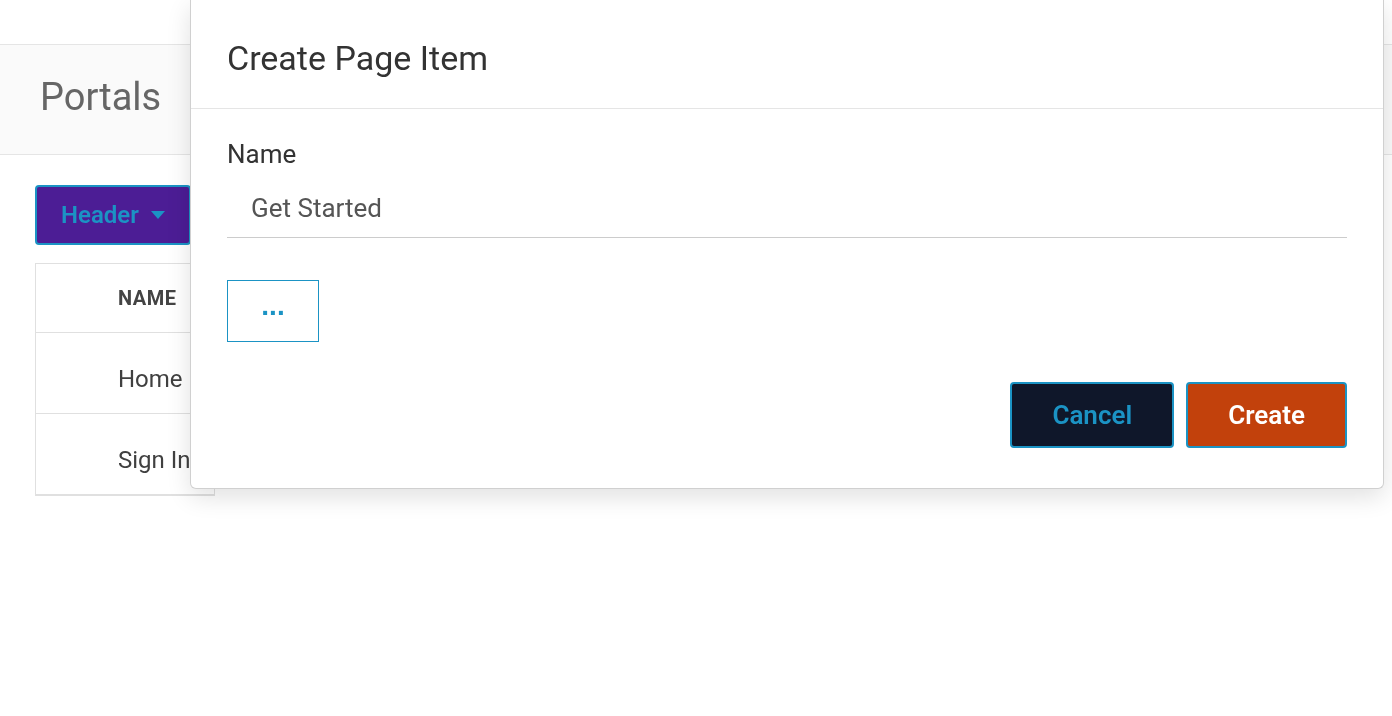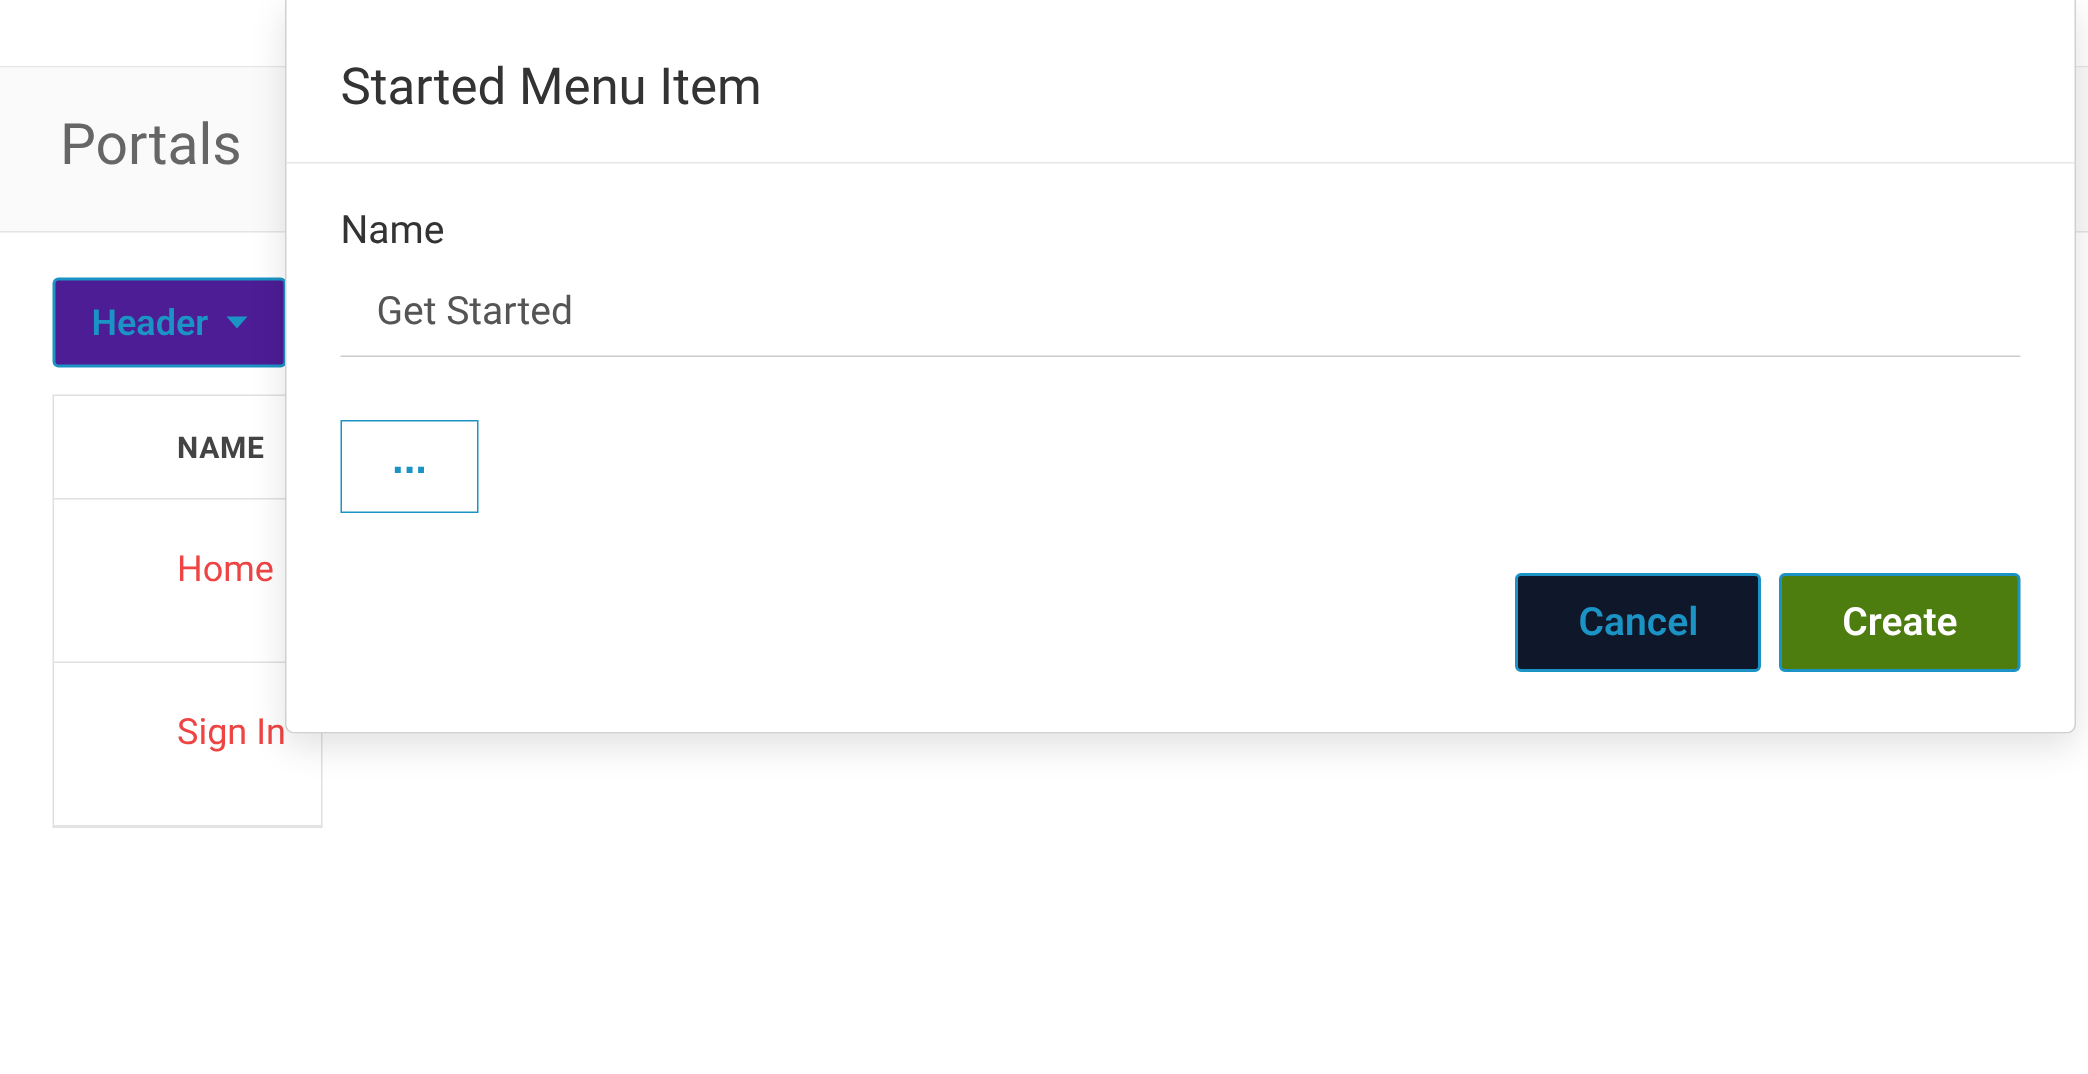--- a/index.html
+++ b/index.html
@@ -67,24 +67,24 @@
     }
     .menu-table-header {
       padding: 22px 22px 22px 82px;
       border-bottom: 1px solid #e0e0e0;
       font-size: 20px;
       font-weight: 700;
       color: #444;
       letter-spacing: 0.5px;
     }
     .menu-table-row {
-      padding: 32px 22px 48px 82px;
+      padding: 32px 22px 20px 82px;
       border-bottom: 1px solid #e0e0e0;
       font-size: 24px;
-      color: #ef4444;
+      color: #404040;
       font-weight: 400;
       white-space: nowrap;
     }
 
     
     .modal {
       position: absolute;
       top: 0;
       left: 190px;
       right: 8px;
@@ -158,21 +158,21 @@
       cursor: pointer;
       border: 2px solid transparent;
       font-family: inherit;
     }
     .btn-cancel {
       background: #0f172a;
       border-color: #1b93c4;
       color: #1b93c4;
     }
     .btn-create {
-      background: #4d7c0f;
+      background: #c2410c;
       color: #fff;
       border-color: #1b93c4;
       text-align: right;
     }
   </style>
 </head>
 <body>
 
 <div class="background-page">
   <div class="top-bar"></div>
@@ -191,21 +191,21 @@
       </div>
       <div class="menu-table-row">
         <span>Sign In</span>
       </div>
     </div>
   </div>
 </div>
 
 <div class="modal">
   <div class="modal-header">
-    <h2 class="modal-title">Started Menu Item</h2>
+    <h2 class="modal-title">Create Page Item</h2>
   </div>
   <div class="modal-body">
     <div class="form-group">
       <label class="form-label">Name</label>
       <input type="text" class="form-input" value="Get Started" style="">
     </div>
     <div class="form-group">
     </div>
     <button class="more-button">
       <span>...</span>

